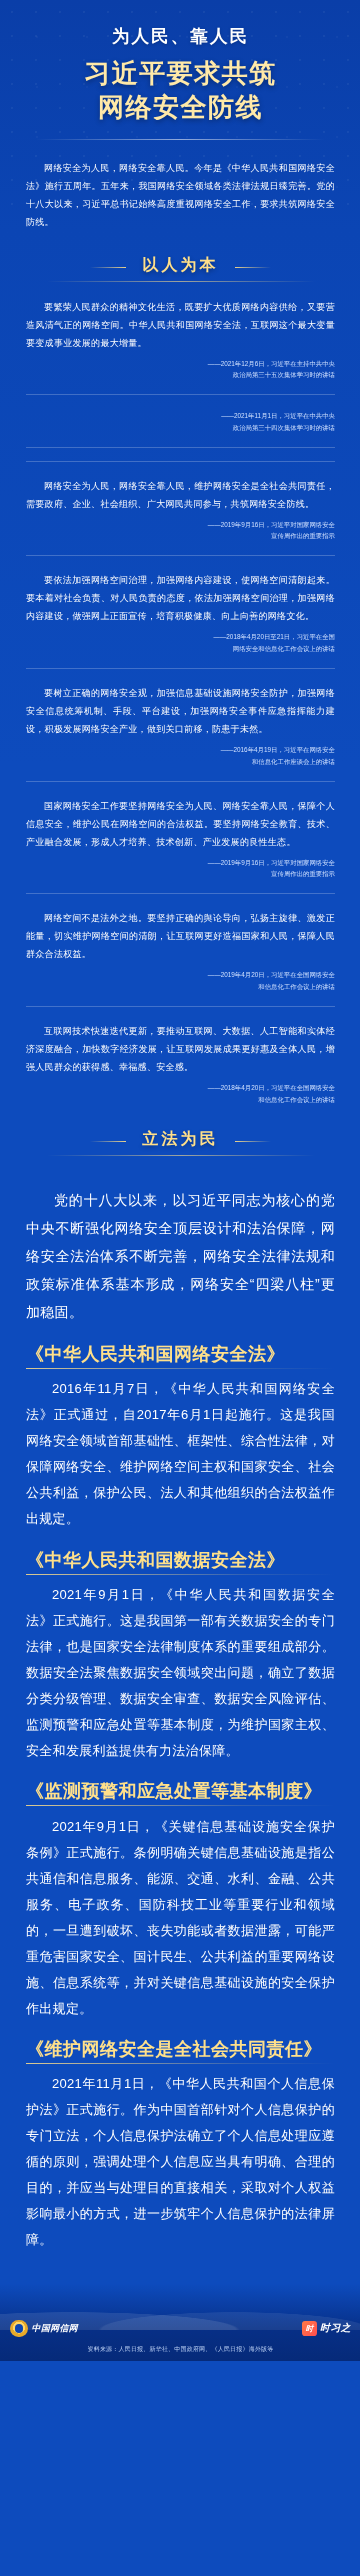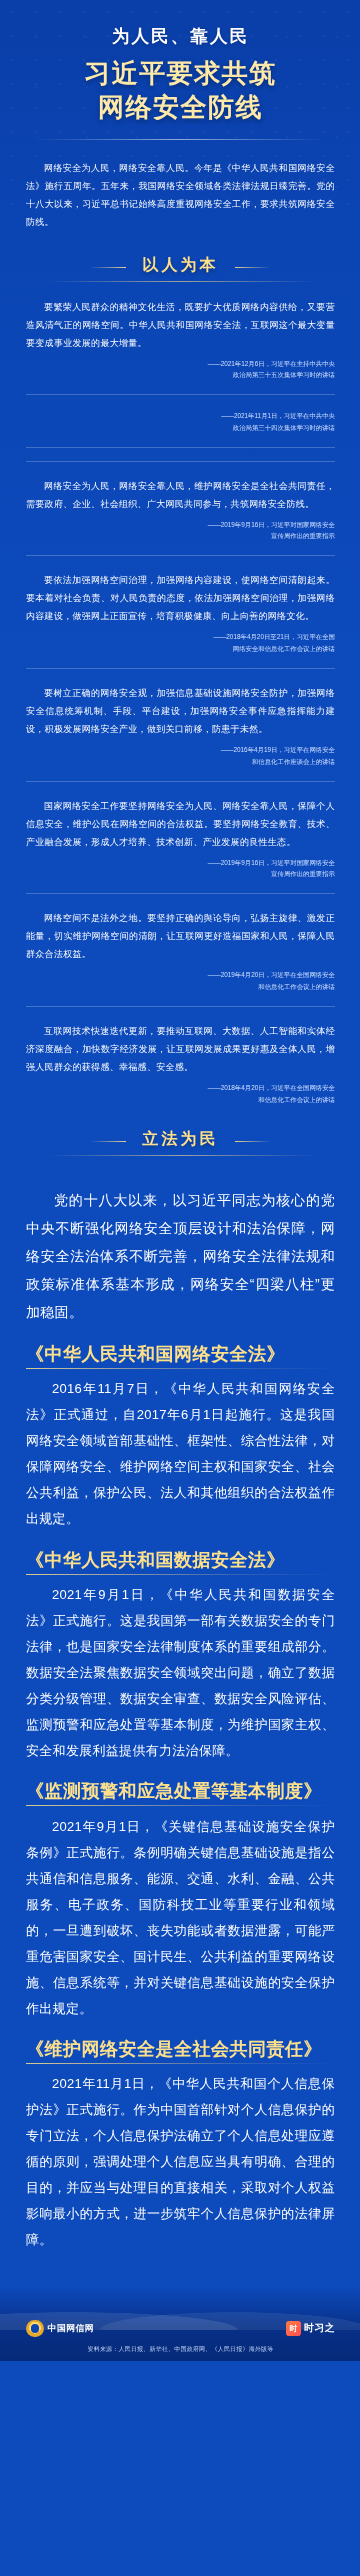--- a/index.html
+++ b/index.html
@@ -159,21 +159,21 @@
   }
   .footer-wave{
     position:absolute;left:0;right:0;bottom:31px;height:31px;
     background:
       radial-gradient(ellipse at 20% 100%, rgba(255,255,255,.10) 0 40%, rgba(255,255,255,0) 41%),
       radial-gradient(ellipse at 65% 100%, rgba(255,255,255,.08) 0 40%, rgba(255,255,255,0) 41%);
   }
   .footer-logos{
     position:absolute;bottom:24px;left:0;right:0;
     display:flex;align-items:center;justify-content:space-between;
-    padding:0 26px;box-sizing:border-box;
+    padding:0 10px;box-sizing:border-box;font-style:italic;
   }
   .logo-left{display:flex;align-items:center;gap:4.1px;}
   .logo-mark{
     width:17.5px;height:17.5px;border-radius:50%;
     background:radial-gradient(circle at 50% 45%, #ffd76a 0 45%, #e7a92b 46% 100%);
     position:relative;
   }
   .logo-mark:after{
     content:"";position:absolute;left:4.6px;top:4.6px;width:8.2px;height:8.2px;
     border-radius:50%;background:#0b45b4;

